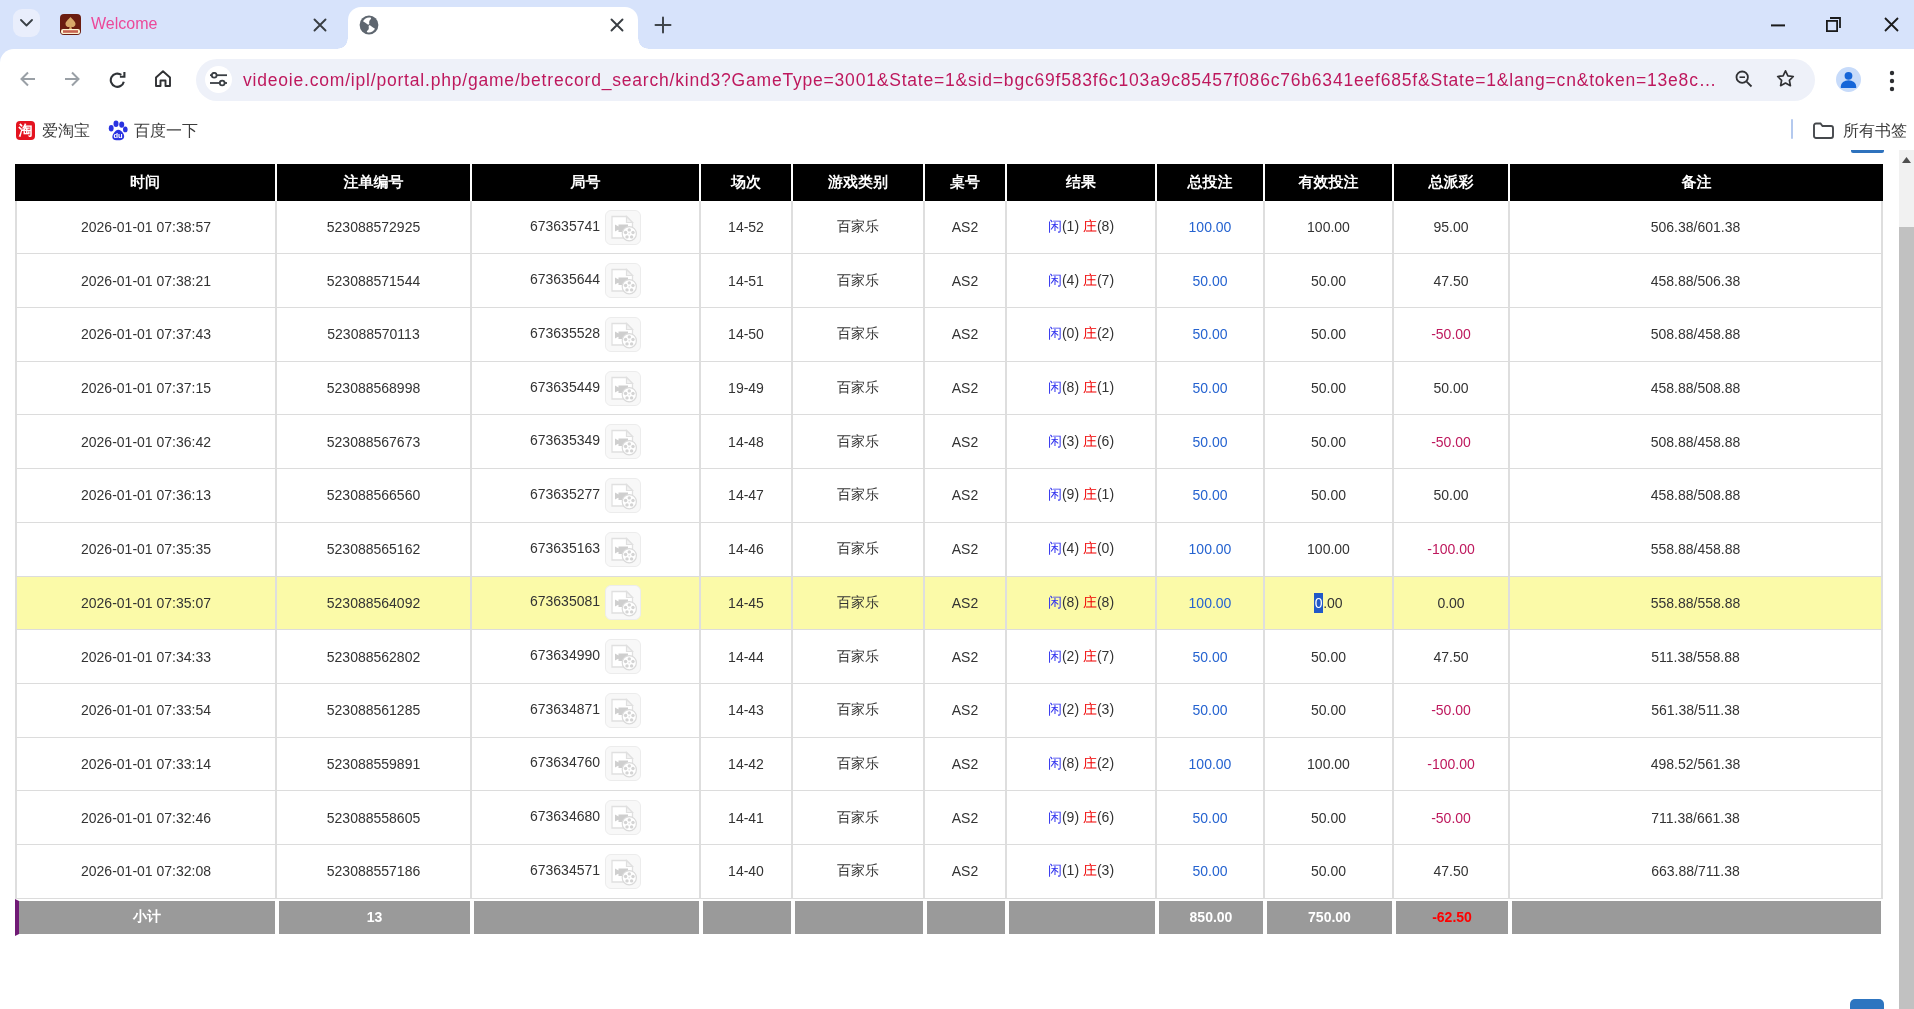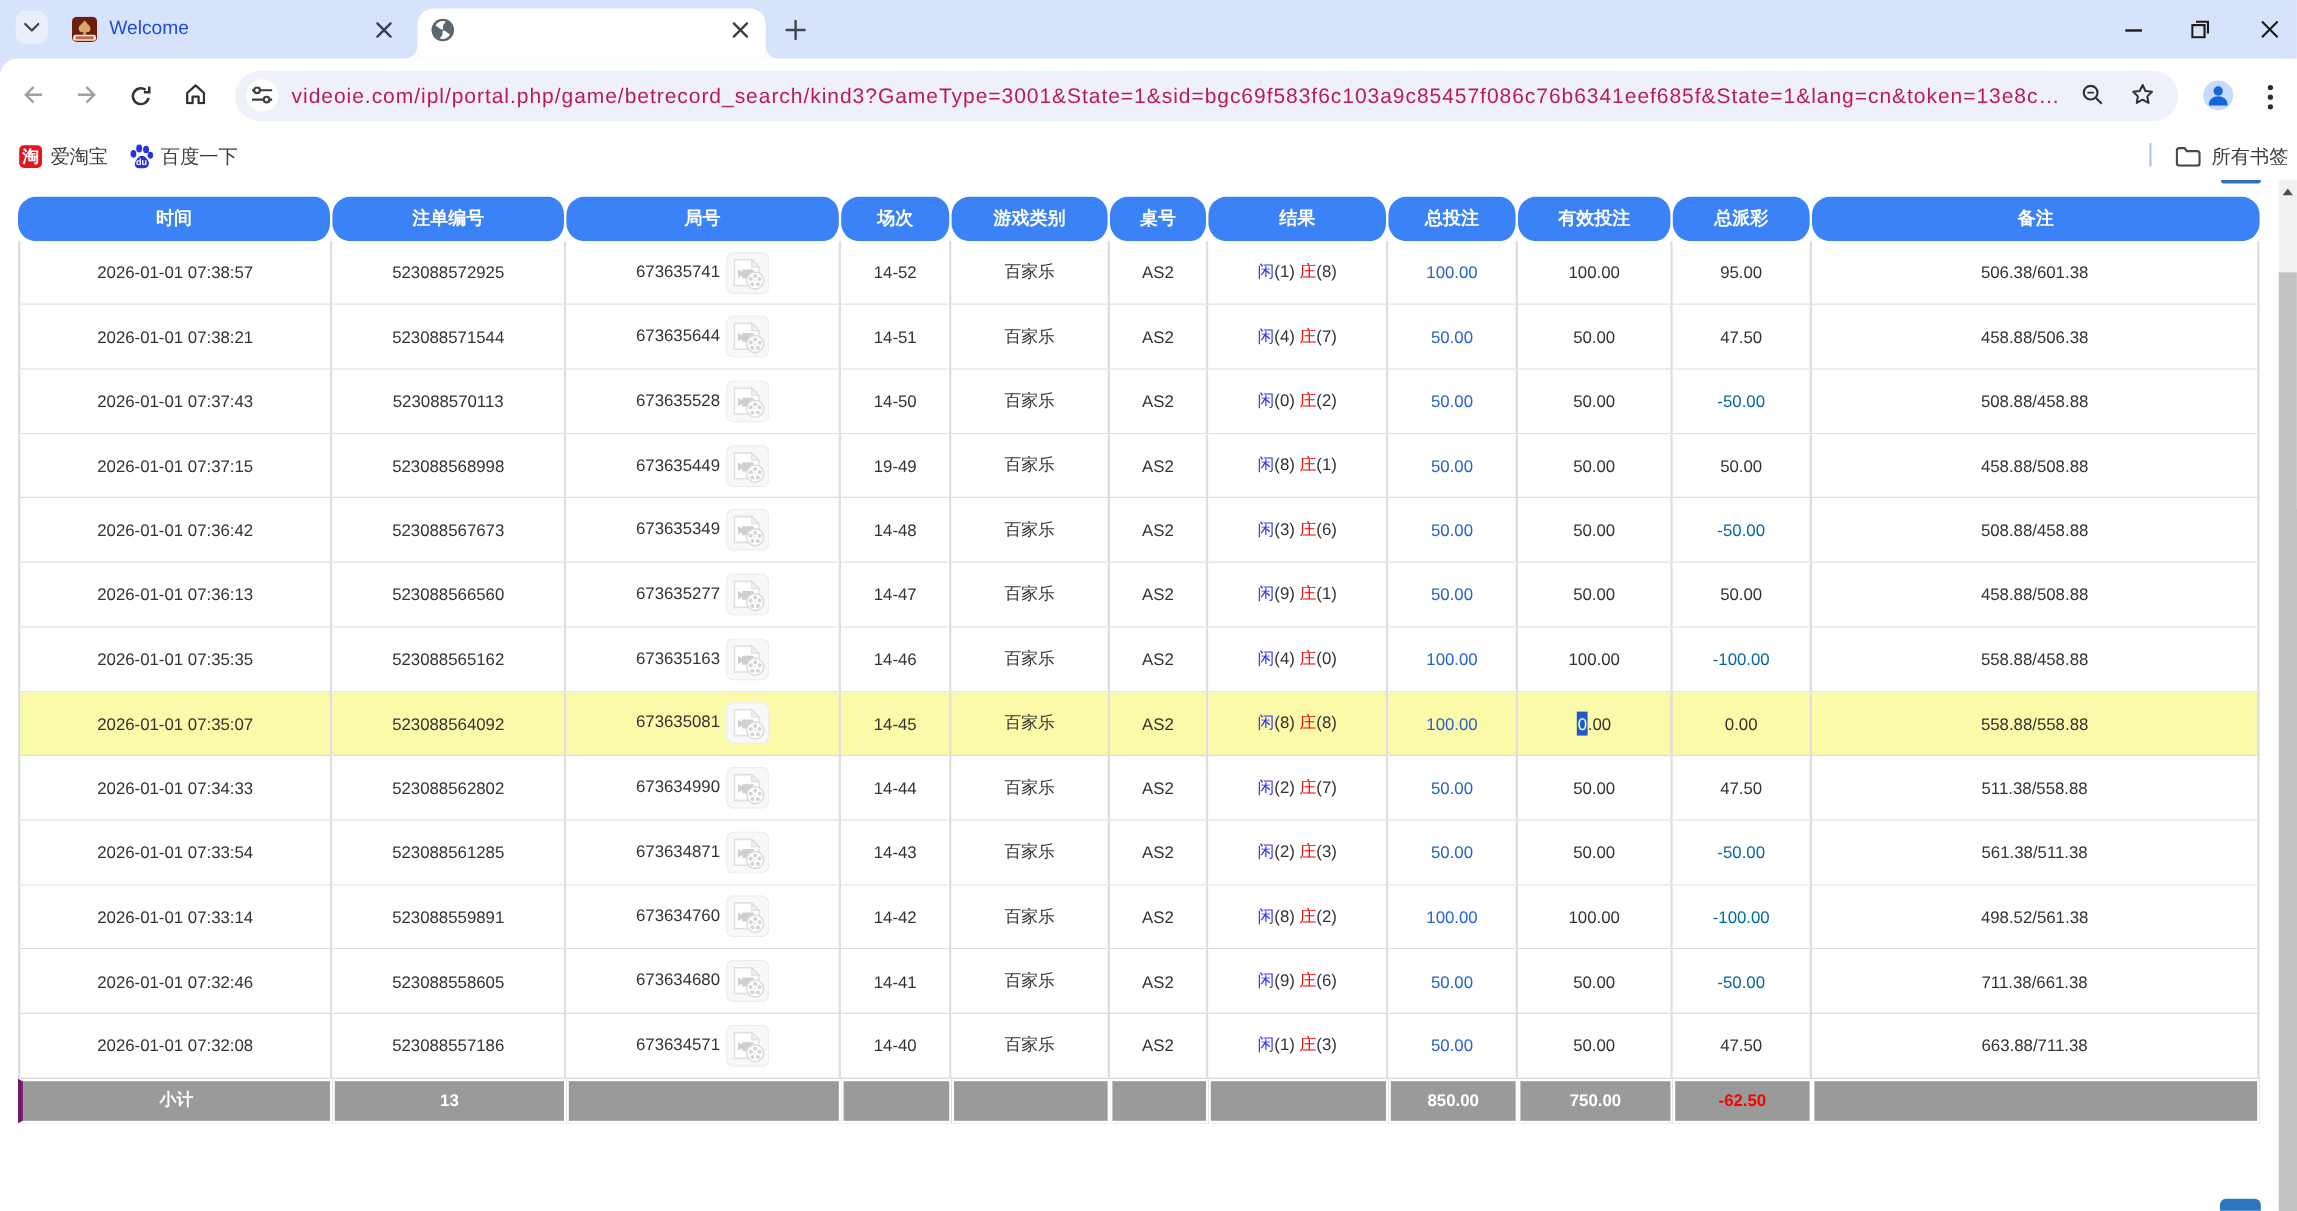--- a/index.html
+++ b/index.html
@@ -3,47 +3,47 @@
 <meta charset="utf-8">
 <style>
 * { margin:0; padding:0; box-sizing:border-box; }
 html,body { width:1914px; height:1009px; overflow:hidden; background:#fff;
   font-family:"Liberation Sans", sans-serif; }
 body > div, body > svg { position:absolute; }
 #tabstrip { left:0; top:0; width:1914px; height:49px; background:#d7e3fb; }
 #toolbar { left:0; top:49px; width:1914px; height:61px; background:#fff; border-radius:14px 14px 0 0; }
 #bookmarks { left:0; top:110px; width:1914px; height:36px; background:#fff; }
 #tabsearch { left:13px; top:9px; width:27px; height:28px; border-radius:9px; background:#e9eefc; }
-#tab1title { left:91px; top:15px; font-size:16px; color:#1d4ed8; }
+#tab1title { left:91px; top:15px; font-size:16px; color:#ec4899; }
 #activetab { left:348px; top:7px; width:290px; height:42px; background:#fff; border-radius:13px 13px 0 0; }
 #tab2title { left:388px; top:15px; font-size:16px; color:#252729;margin-top:44px; }
 #pill { left:196px; top:59px; width:1619px; height:42px; border-radius:21px; background:#eef1f9; }
 #pillcircle { left:205px; top:66px; width:27px; height:27px; border-radius:50%; background:#fff; }
 #urltext { left:243px; top:70px; font-size:17.5px; color:#be185d; white-space:nowrap; letter-spacing:0.8px;}
 .bktext { position:absolute; top:121px; font-size:16px; color:#3c3c3c; }
 #bksep { left:1791px; top:119px; width:2px; height:20px; background:#b4c9ee; border-radius:1px;}
 #content { left:0; top:146px; width:1914px; height:863px; background:#fff; }
 #content > div, #content > svg { position:absolute; }
 #topbluebtn { left:1851px; top:4px; width:33px; height:3px; background:#2e72bd; border-radius:0 0 2px 2px; }
 #botbluebtn { left:1850px; top:853px; width:34px; height:10px; background:#2e75c0; border-radius:5px 5px 0 0; }
 #sbar { left:1899px; top:4px; width:15px; height:859px; background:#f1f1f1; }
 #sthumb { position:absolute; left:0px; top:77px; width:15px; height:790px; background:#c1c1c1; }
 table { position:absolute; left:15px; top:17.7px; width:1868px; border-collapse:separate; border-spacing:0; table-layout:fixed; font-size:14px; color:#333; }
-th { height:37px; background:#3b82f6; color:#fff; font-weight:bold; font-size:15px; border-right:2px solid #fff; text-align:center; vertical-align:middle; padding:0;border-radius:15px; }
+th { height:37px; background:#000000; color:#fff; font-weight:bold; font-size:15px; border-right:2px solid #fff; text-align:center; vertical-align:middle; padding:0; }
 th:last-child { border-right:none; }
 td { height:53.7px; border-right:2px solid #dedede; border-bottom:1px solid #dcdcdc; text-align:center; vertical-align:middle; padding:0; background:#fff; }
 td:first-child { border-left:2px solid #dedede; }
 tr.tot td:first-child { border-left:4px solid #701a75; }
 tr.hl td { background:#fbfaa8;text-align:center; }
 tr.tot td { height:37.5px; background:#9a9a9a; border:2px solid #fff; color:#fff; font-weight:bold; }
 tr.tot td.negtot { color:#f00; }
 .blue { color:#2563d0; }
 .xian { color:#3032ef; }
 .zhuang { color:#f00000; }
-.neg { color:#0369a1; }
+.neg { color:#be185d; }
 .sel { background:#2159c8; color:#fff; padding:2px 0.5px; }
 .vbtn { display:inline-block; vertical-align:middle; margin-left:5px; }
 .icon { position:absolute; }
 </style>
 </head>
 <body>
 
 <div id="tabstrip"></div>
 <div style="left:0;top:49px;width:16px;height:16px;background:#d7e3fb;"></div>
 <div id="activetab"></div>

